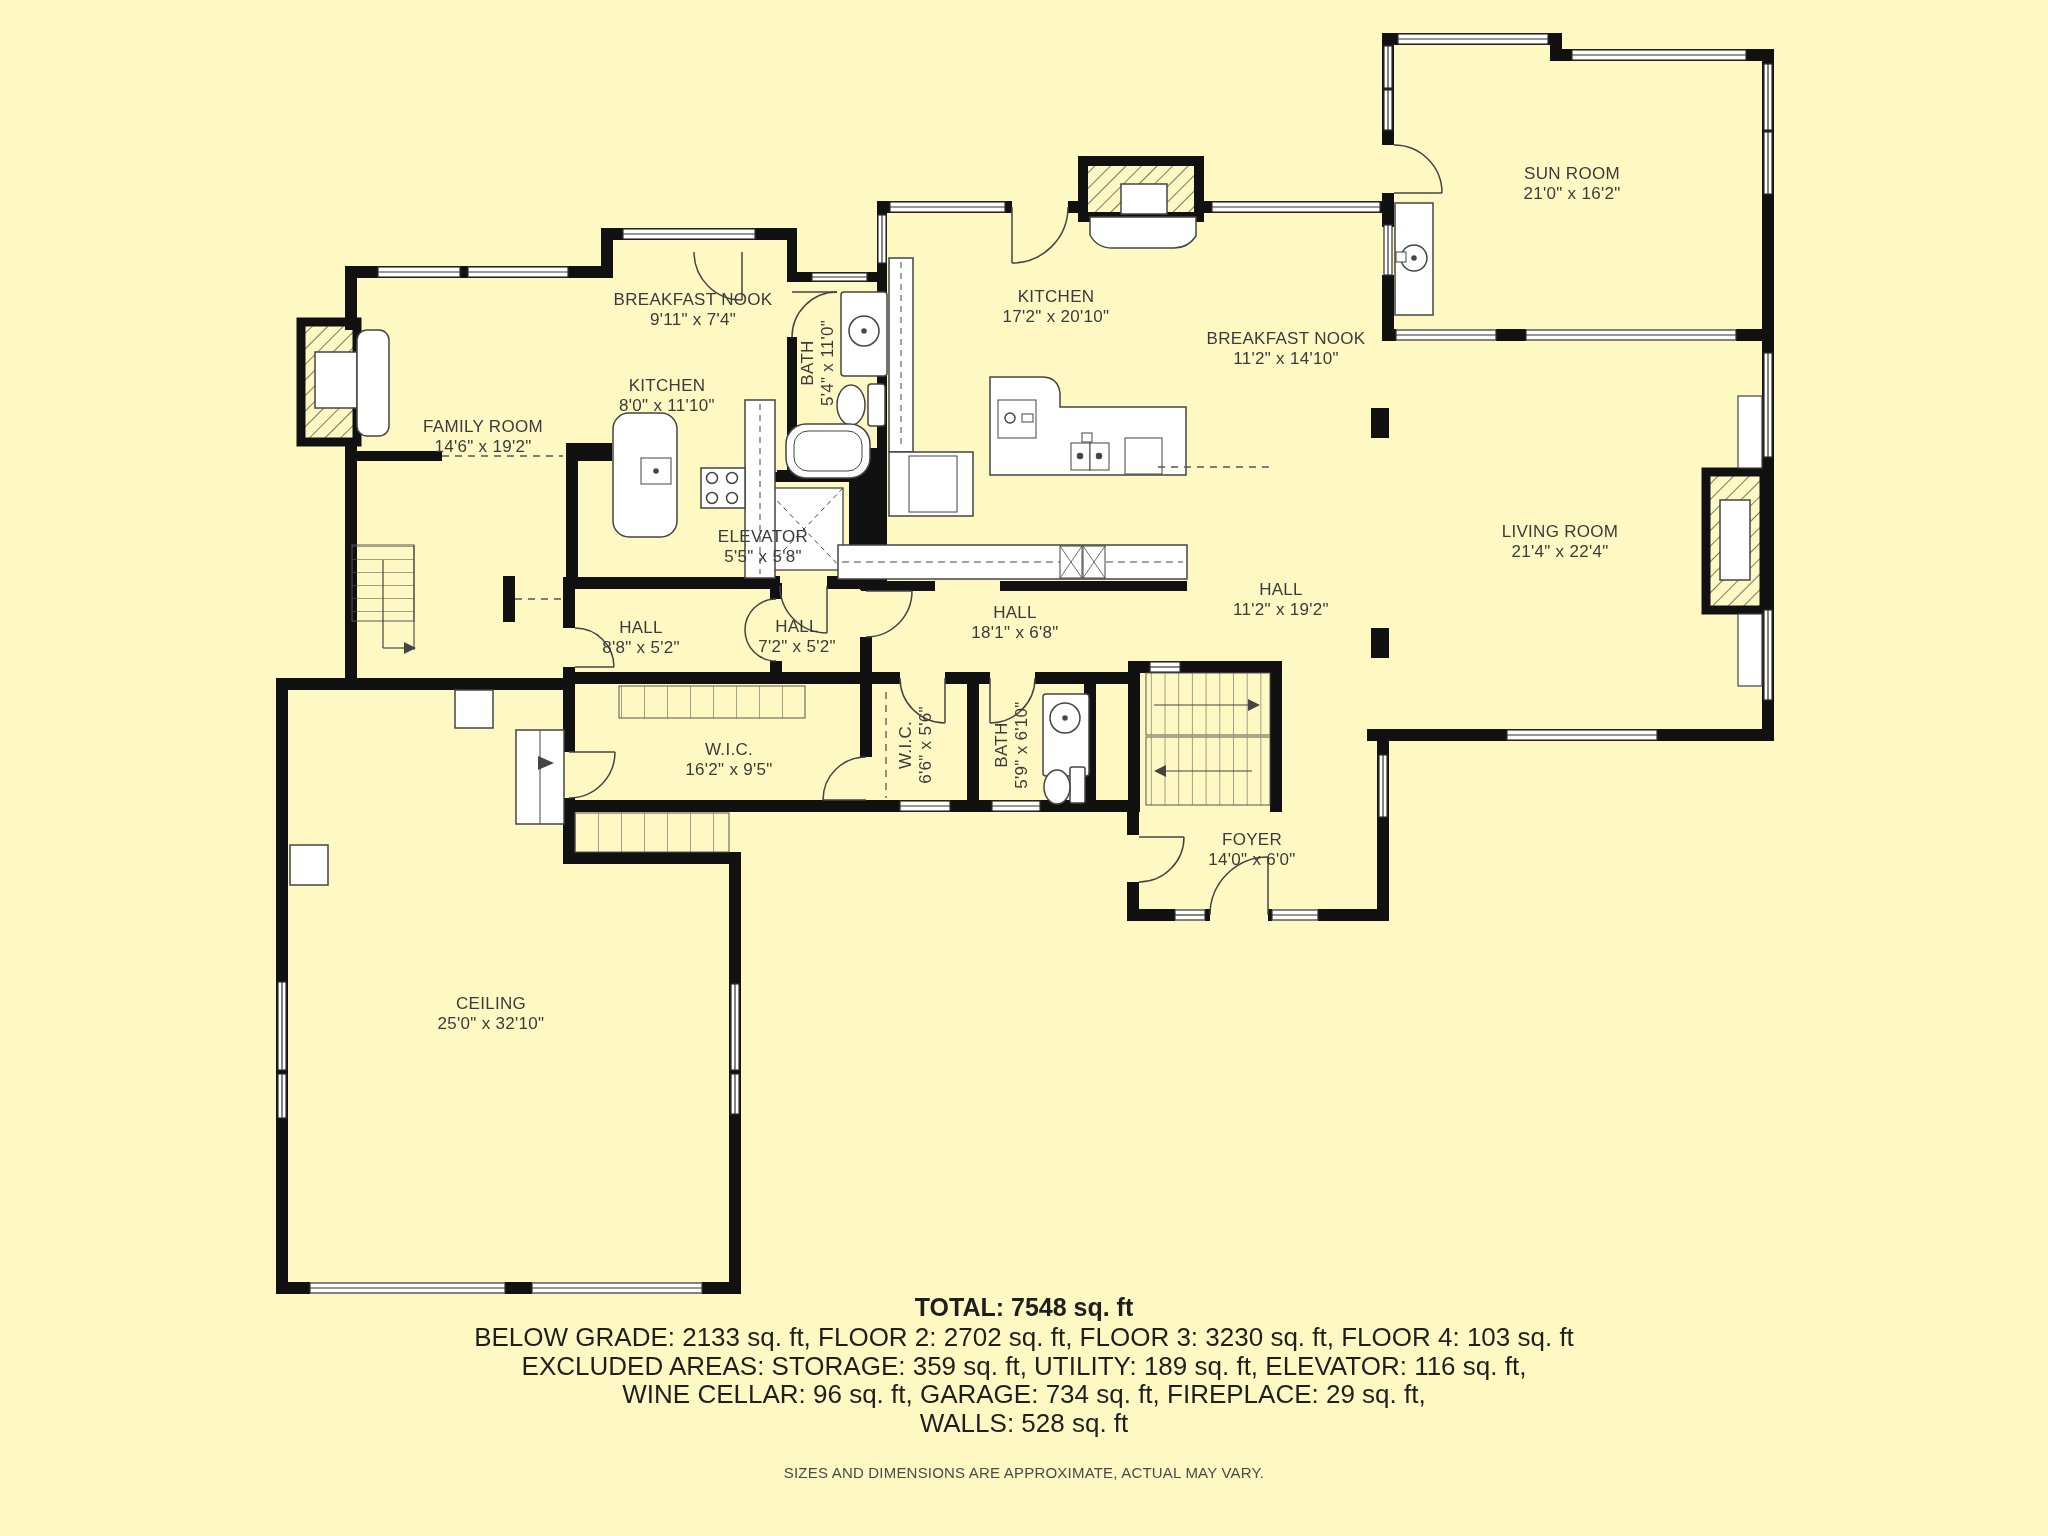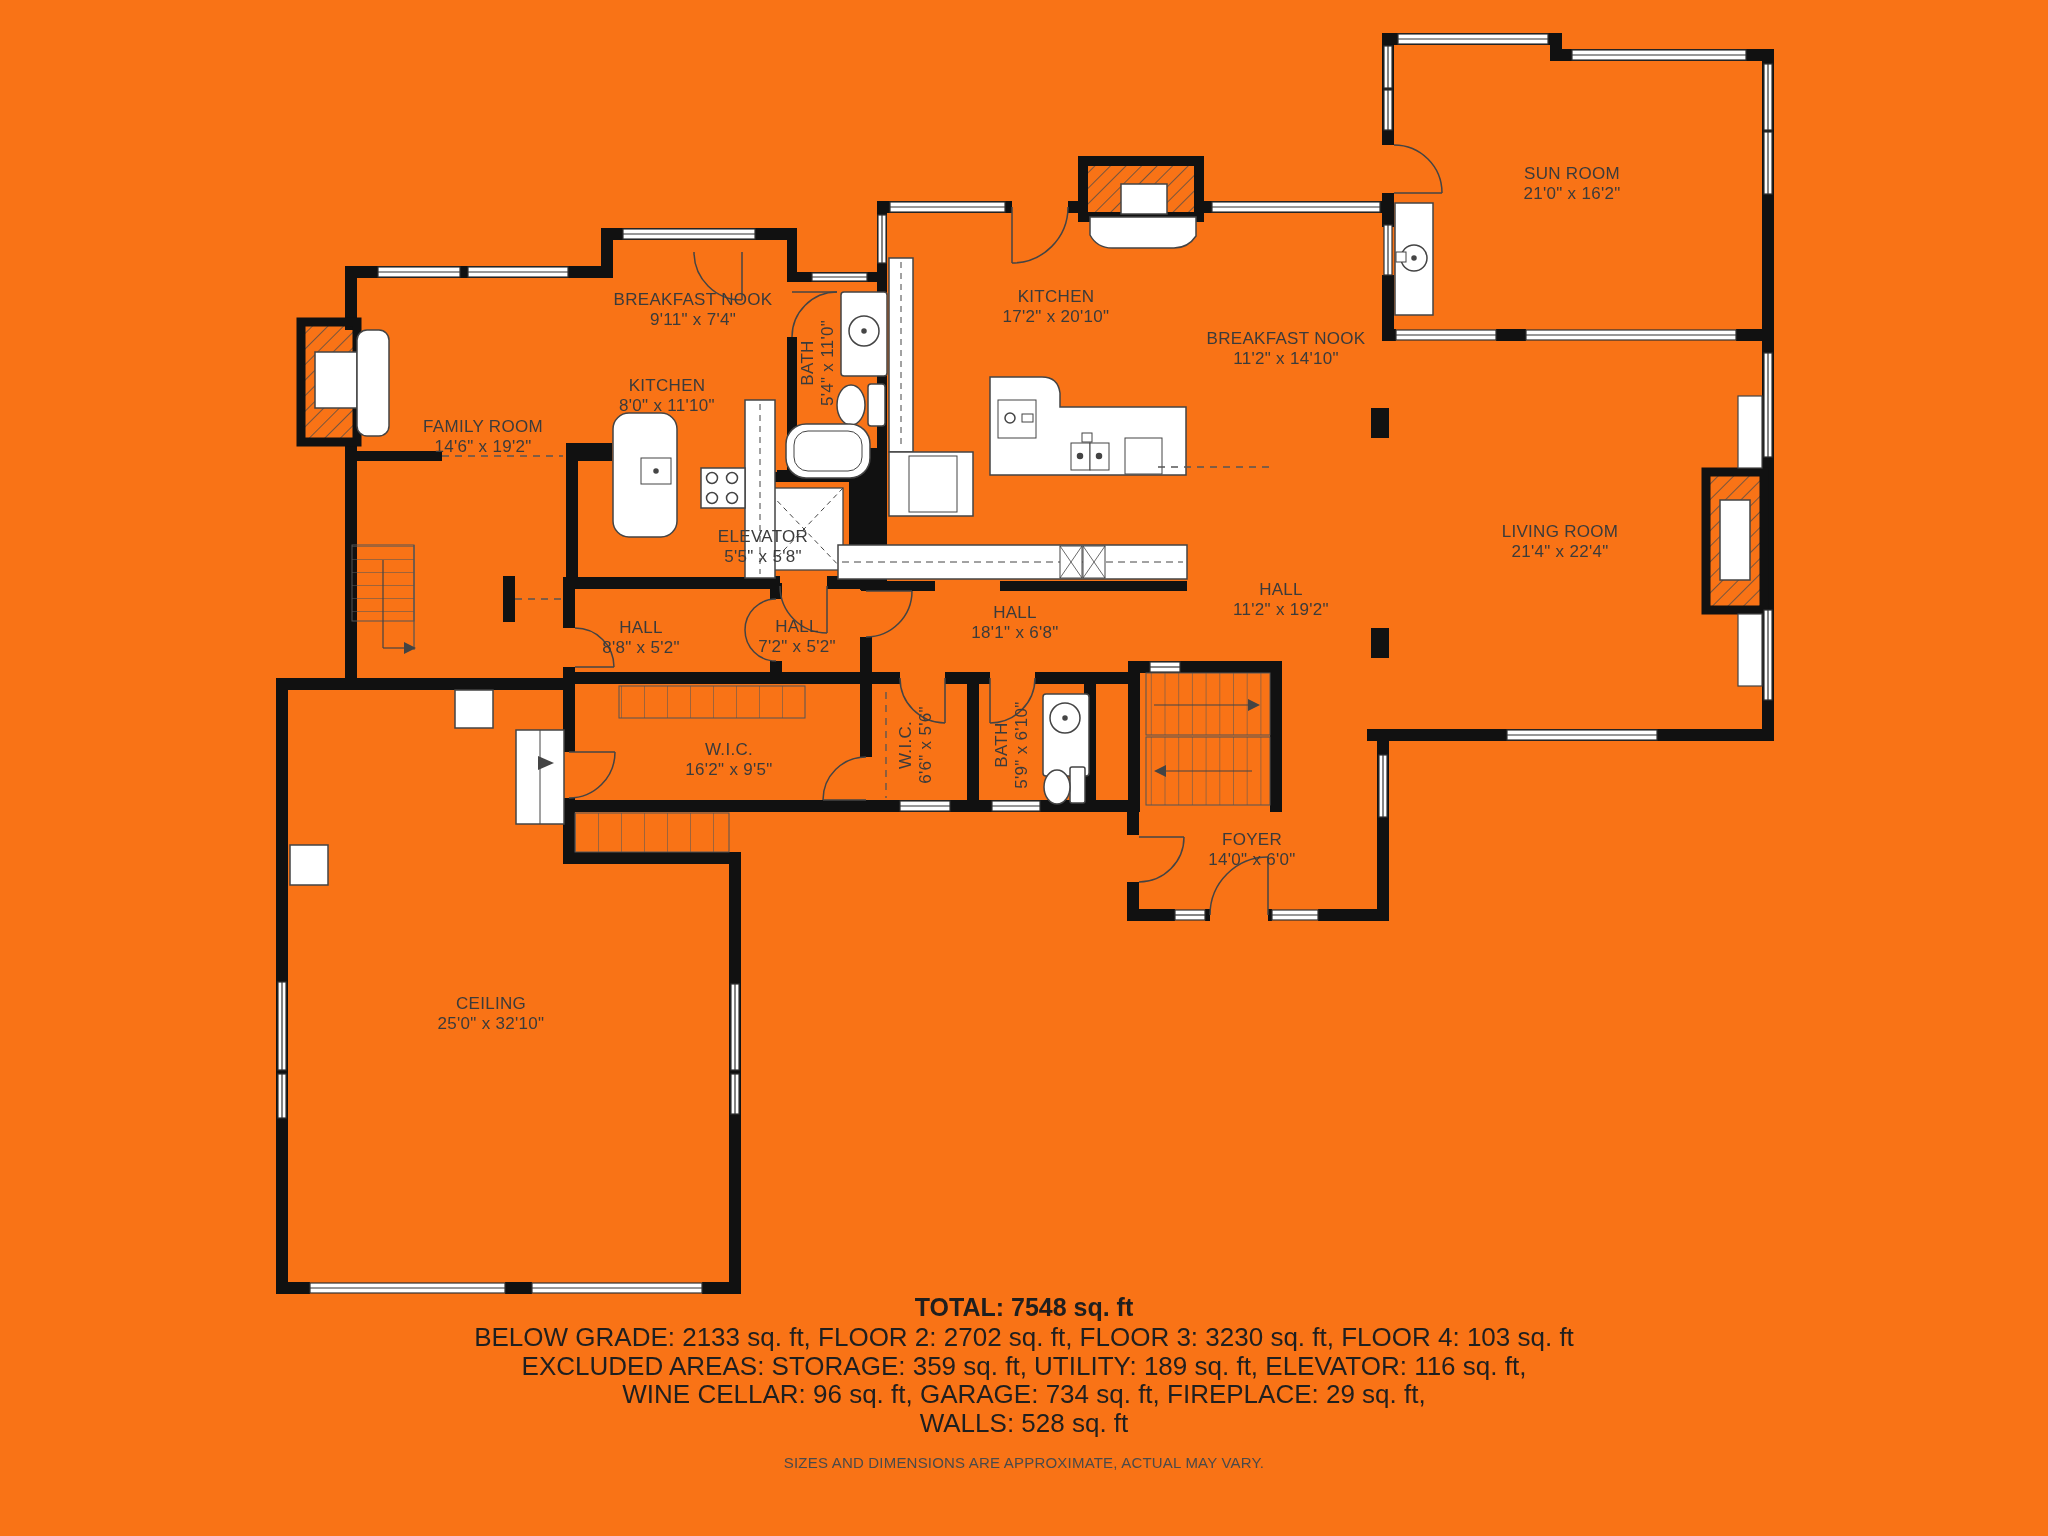--- a/index.html
+++ b/index.html
@@ -1,26 +1,26 @@
 <!DOCTYPE html>
 <html><head>
 <meta charset="utf-8">
 <style>
   html,body{margin:0;padding:0;background:#fff;}
-  .stage{position:relative;width:2048px;height:1536px;background:#f97316;overflow:hidden;
+  .stage{position:relative;width:2048px;height:1536px;background:#fef9c3;overflow:hidden;
          font-family:"Liberation Sans","DejaVu Sans",sans-serif;}
   .plan-svg{position:absolute;left:0;top:0;}
   .lbl{position:absolute;transform:translate(-50%,-50%);display:flex;flex-direction:column;
        align-items:center;gap:1px;text-align:center;color:#3b3b3b;font-size:17px;line-height:19px;
        letter-spacing:.3px;white-space:nowrap;}
   .lbl.vert{transform:translate(-50%,-50%) rotate(-90deg);}
   .summary{position:absolute;left:0;right:0;top:1292px;text-align:center;color:#1f1f1f;}
   .summary .total{font-size:25px;font-weight:bold;line-height:31px;}
   .summary .sline{font-size:26px;line-height:28.7px;}
-  .summary .disclaimer{font-size:15px;color:#4a4a4a;margin-top:16px;letter-spacing:.2px;}
+  .summary .disclaimer{font-size:15px;color:#4a4a4a;margin-top:26px;letter-spacing:.2px;}
 </style>
 </head>
 <body>
 
 <div class="stage">
 
 <svg class="plan-svg" width="2048" height="1536" viewBox="0 0 2048 1536">
   <defs>
     <pattern id="hatch" width="11" height="11" patternUnits="userSpaceOnUse" patternTransform="rotate(45)">
       <line x1="0" y1="0" x2="0" y2="11" stroke="#4a4a4a" stroke-width="1.5"></line>

